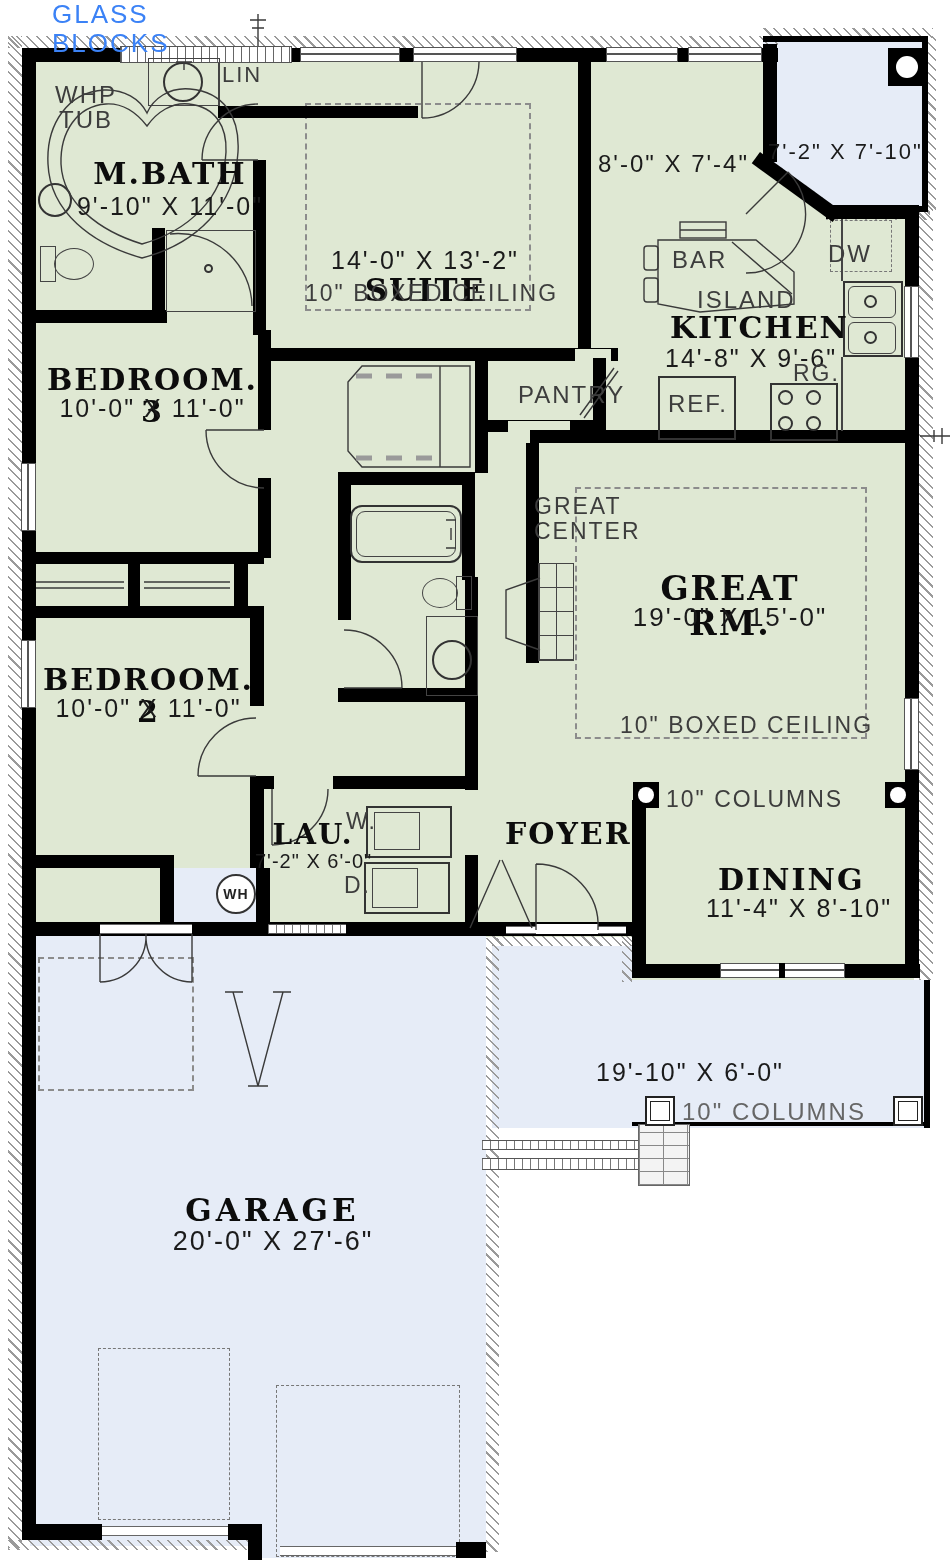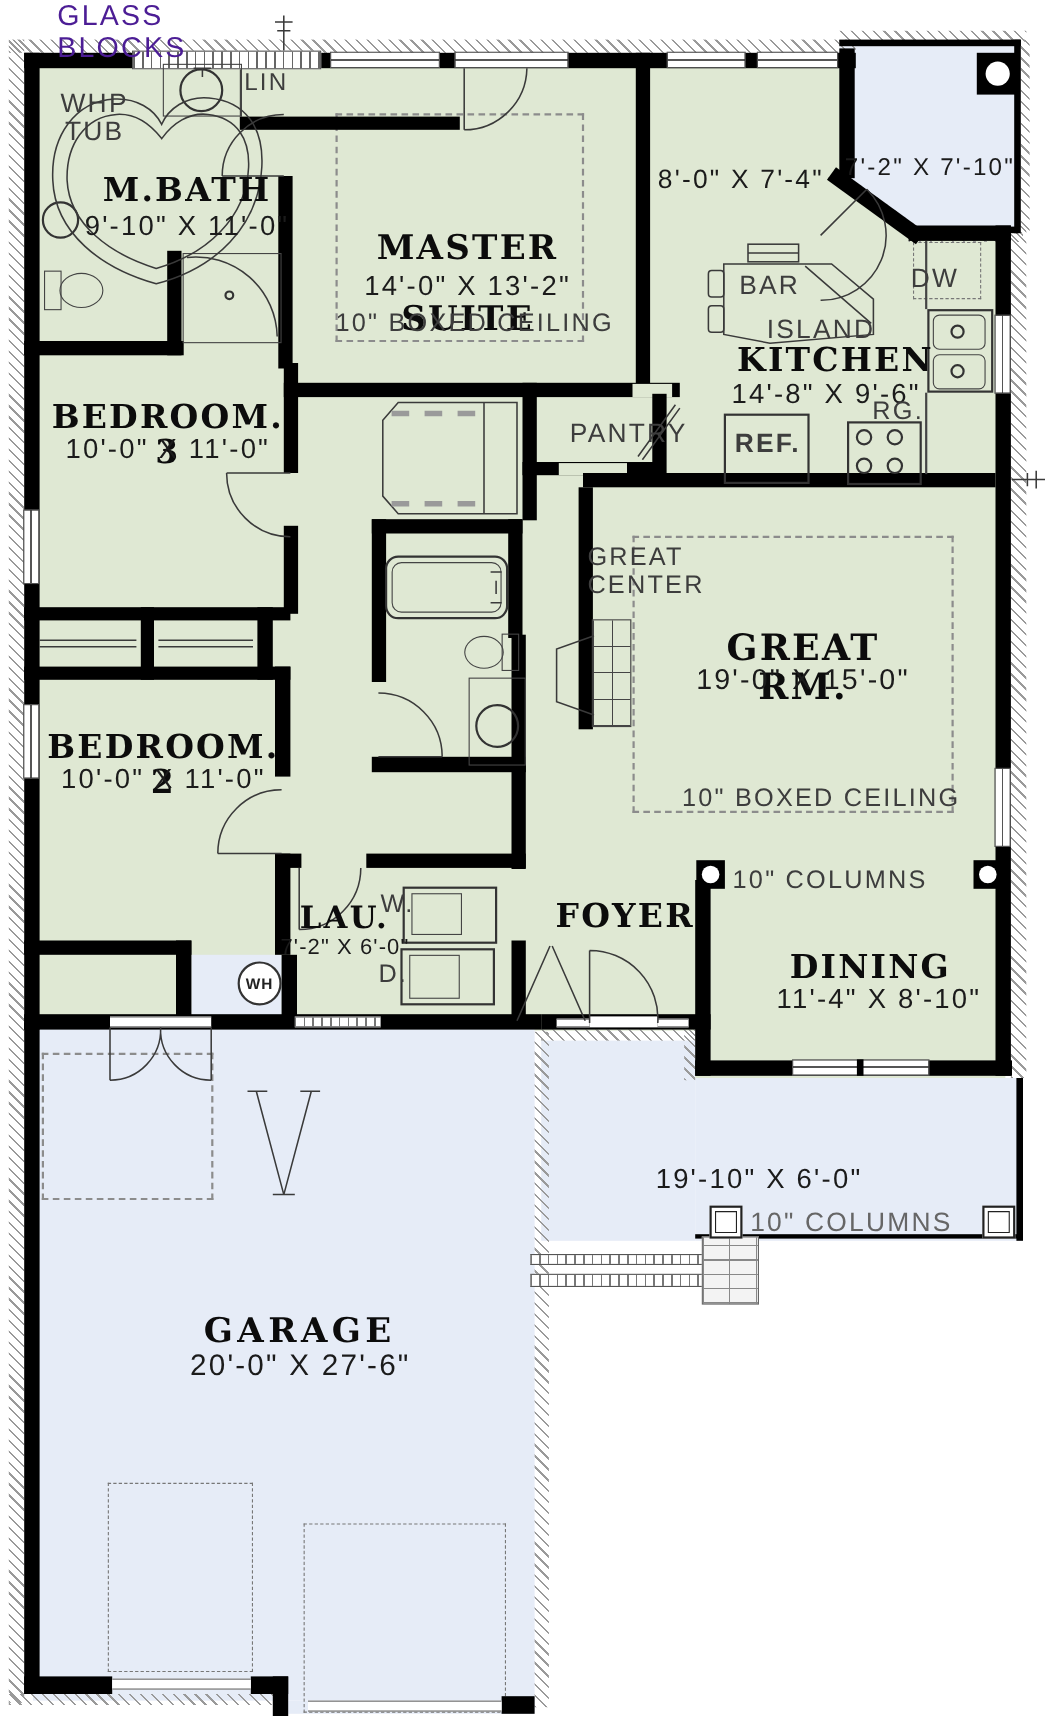--- a/index.html
+++ b/index.html
@@ -229,51 +229,51 @@
     </div>
   <div class="colB" style="left:885px;top:782px;width:26px;height:26px;">
       <div class="colC"></div>
     </div>
   <div class="colB" style="left:888px;top:48px;width:38px;height:38px;">
       <div class="colC" style="left:8px;top:8px;width:22px;height:22px;"></div>
     </div>
   <div class="colO" style="left:645px;top:1096px;width:30px;height:30px;"></div>
   <div class="colO" style="left:893px;top:1096px;width:30px;height:30px;"></div>
 
-  <div class="an" style="left:52px;top:0px;font-size:26px;line-height:29px;color:#4c1d95;">
+  <div class="an" style="left:52px;top:0px;font-size:26px;line-height:29px;color:#3b82f6;">
     <span>GLASS</span><br>
     <span>BLOCKS</span>
   </div>
   <div class="an" style="left:42px;top:82px;width:88px;text-align:center;font-size:24px;line-height:25px;">
     <span>WHP</span><br>
     <span>TUB</span>
   </div>
   <div class="an" style="left:222px;top:62px;font-size:22px;">LIN</div>
 
   <div class="rn" style="left:78px;top:158px;width:184px;font-size:30px;">M.BATH</div>
   <div class="rd" style="left:70px;top:192px;width:200px;font-size:25px;">9'-10" X 11'-0"</div>
 
   <div class="rn" style="left:330px;top:176px;width:190px;font-size:31px;">
-    <span>MASTER</span><br>
+    <br>
     <span>SUITE</span>
   </div>
   <div class="rd" style="left:330px;top:246px;width:190px;font-size:25px;">14'-0" X 13'-2"</div>
   <div class="rd" style="left:305px;top:280px;width:230px;font-size:23px;color:#3d3d3d;">10" BOXED CEILING</div>
 
   <div class="rd" style="left:598px;top:150px;width:150px;text-align:left;font-size:24px;">8'-0" X 7'-4"</div>
 
   <div class="rd" style="left:768px;top:139px;width:150px;font-size:22px;">7'-2" X 7'-10"</div>
 
   <div class="an" style="left:672px;top:246px;font-size:24px;">BAR</div>
   <div class="an" style="left:697px;top:286px;font-size:24px;">ISLAND</div>
   <div class="an" style="left:828px;top:240px;font-size:24px;">DW</div>
   <div class="rn" style="left:670px;top:312px;width:160px;font-size:30px;">KITCHEN</div>
   <div class="rd" style="left:665px;top:344px;width:170px;font-size:25px;">14'-8" X 9'-6"</div>
   <div class="an" style="left:793px;top:360px;font-size:23px;">RG.</div>
-  <div class="an" style="left:668px;top:390px;font-size:24px;font-weight:bold;">REF.</div>
+  <div class="an" style="left:668px;top:390px;font-size:24px;">REF.</div>
 
   <div class="rn" style="left:40px;top:364px;width:225px;font-size:30px;">BEDROOM. 3</div>
   <div class="rd" style="left:45px;top:394px;width:215px;font-size:25px;">10'-0" X 11'-0"</div>
 
   <div class="an" style="left:518px;top:381px;font-size:24px;">PANTRY</div>
   <div class="an" style="left:534px;top:494px;font-size:23px;line-height:25px;">
     <span>GREAT</span><br>
     <span>CENTER</span>
   </div>
 

